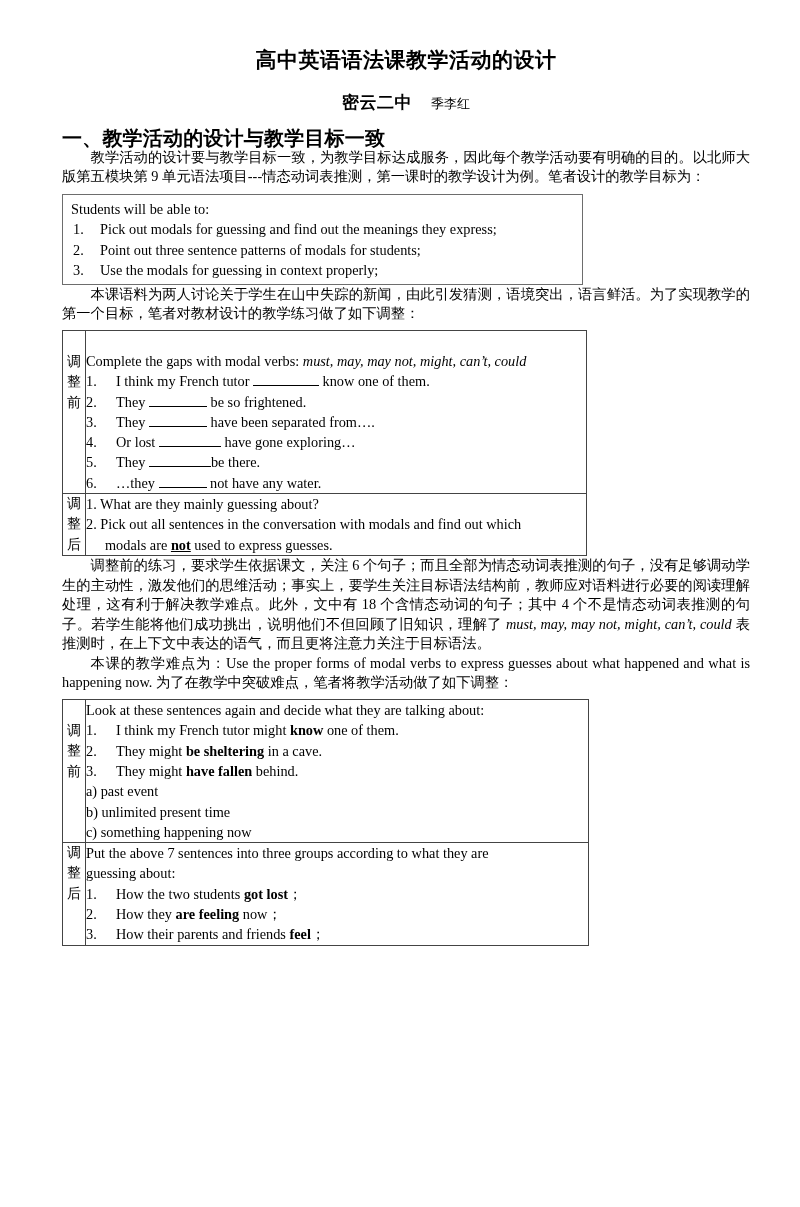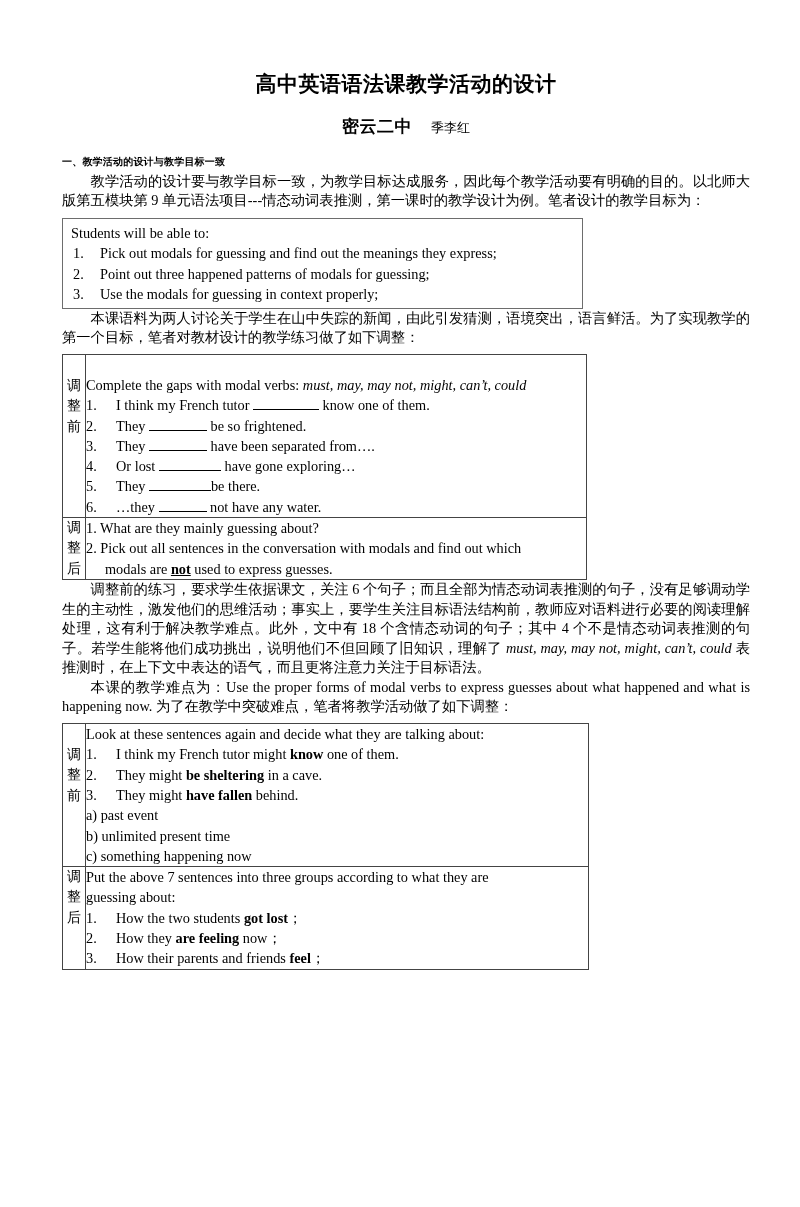--- a/index.html
+++ b/index.html
@@ -22,21 +22,21 @@
     padding: 0 50px 0 62px;
   }
 
   
   .doc-title {
     text-align: center;
     font-size: 21px;
     font-weight: bold;
     line-height: 1.2;
     margin: 0;
-    padding-top: 72px;
+    padding-top: 48px;
     letter-spacing: 0.5px;
   }
   .byline {
     text-align: center;
     margin: 0;
     padding-top: 20px;
     line-height: 1.2;
   }
   .byline .school {
     font-size: 17px;
@@ -58,21 +58,21 @@
     text-justify: inter-ideograph;
     text-indent: 2em;
   }
   .gap-top-14 { margin-top: 13px; }
   .gap-top-6 { margin-top: 5px; }
   .gap-top-4 { margin-top: 3px; }
 
   h2.section {
     margin: 0;
     padding-top: 14px;
-    font-size: 10px;
+    font-size: 20px;
     font-weight: bold;
     line-height: 20px;
     letter-spacing: 0.2px;
   }
 
   .en { font-family: "Liberation Serif", "DejaVu Serif", serif; }
   .it { font-style: italic; }
   .bd { font-weight: bold; }
   .ul-bd { font-weight: bold; text-decoration: underline; }
 
@@ -173,21 +173,21 @@
   </div>
 
 
   <h2 class="section">一、教学活动的设计与教学目标一致</h2>
   <p class="body gap-top-4">教学活动的设计要与教学目标一致，为教学目标达成服务，因此每个教学活动要有明确的目的。以北师大版第五模块第 9 单元语法项目---情态动词表推测，第一课时的教学设计为例。笔者设计的教学目标为：</p>
 
   <div class="objective-box">
     <div class="ob-line en">Students will be able to:</div>
     <ol>
       <li class="en"><span class="num">1.</span><span>Pick out modals for guessing and find out the meanings they express;</span></li>
-      <li class="en"><span class="num">2.</span><span>Point out three happened patterns of modals for guessing;</span></li>
+      <li class="en"><span class="num">2.</span><span>Point out three sentence patterns of modals for students;</span></li>
       <li class="en"><span class="num">3.</span><span>Use the modals for guessing in context properly;</span></li>
     </ol>
   </div>
 
   <p class="body gap-top-6">本课语料为两人讨论关于学生在山中失踪的新闻，由此引发猜测，语境突出，语言鲜活。为了实现教学的第一个目标，笔者对教材设计的教学练习做了如下调整：</p>
 
   <table class="adj">
     <tbody>
         <tr>
       <td class="label-cell pad-more">

